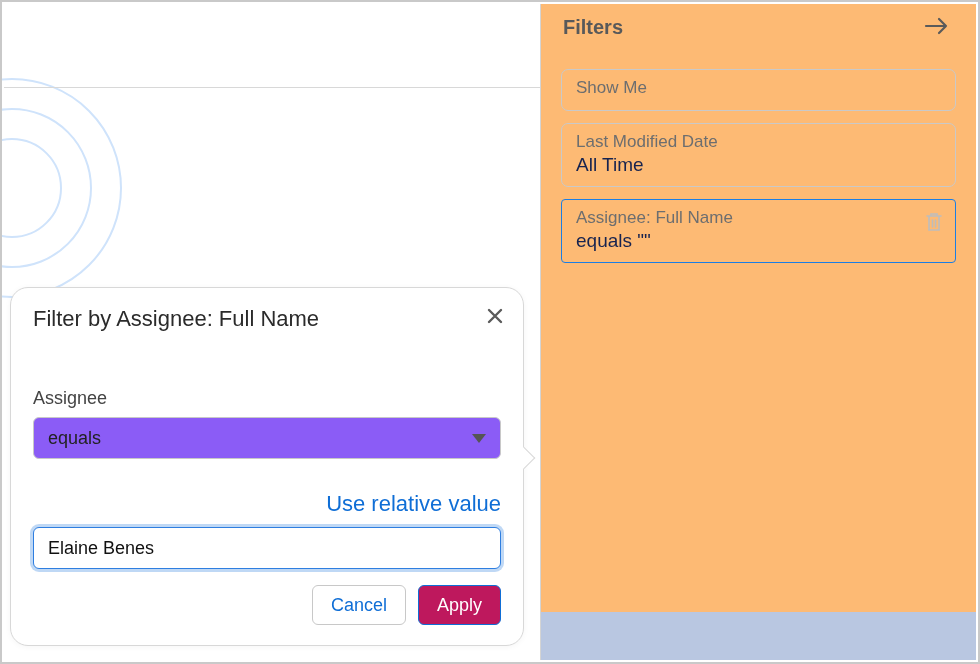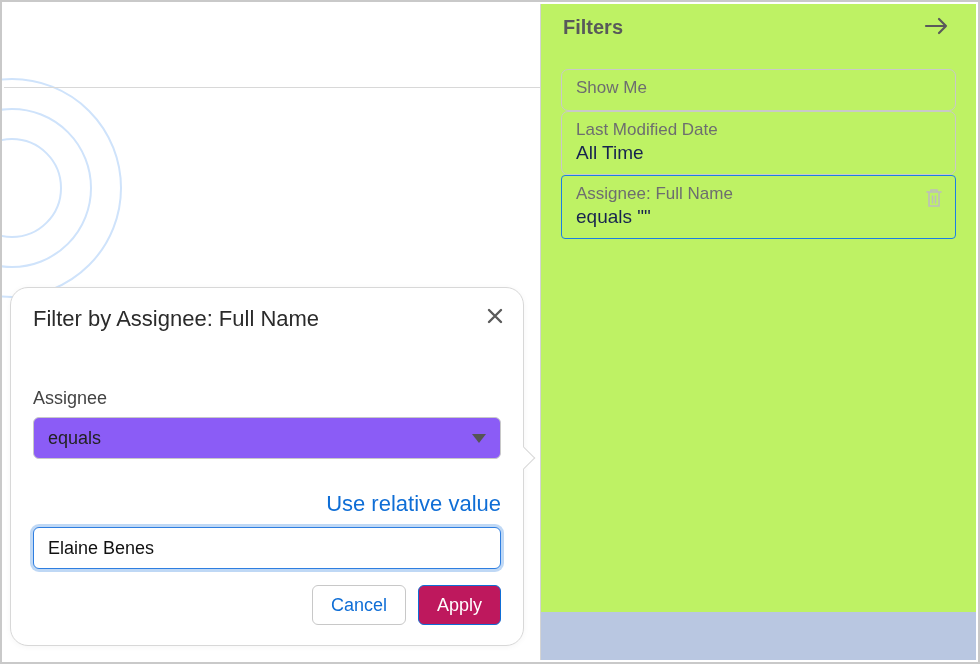--- a/index.html
+++ b/index.html
@@ -12,25 +12,25 @@
   .arc1 { width: 100px; height: 100px; left: 70px; top: 70px; }
   .arc2 { width: 160px; height: 160px; left: 40px; top: 40px; }
   .arc3 { width: 220px; height: 220px; left: 10px; top: 10px; }
 
   .hline { position: absolute; left: 2px; top: 85px; width: 536px; height: 1px; background: #d8d8d8; }
 
   
   .vdiv { position: absolute; left: 538px; top: 2px; bottom: 2px; width: 1px; background: #d4d4d4; }
 
   
-  .panel { position: absolute; left: 539px; top: 2px; right: 2px; bottom: 2px; background: #bef264; display: flex; flex-direction: column; }
+  .panel { position: absolute; left: 539px; top: 2px; right: 2px; bottom: 2px; background: #fdba74; display: flex; flex-direction: column; }
   .panel-head { display: flex; align-items: center; justify-content: space-between; padding: 8px 22px 6px 22px; }
   .panel-title { font-size: 20px; font-weight: 700; color: #58595a; }
   .arrow-btn { background: none; border: none; cursor: pointer; padding: 4px; color: #5a5a5a; }
-  .panel-body { padding: 0 20px; display: flex; flex-direction: column; margin-top: 20px; }
+  .panel-body { padding: 0 20px; display: flex; flex-direction: column; gap: 12px; margin-top: 20px; }
   .filter-card { border: 1px solid #c9c9c9; border-radius: 7px; padding: 8px 14px 10px 14px; position: relative; cursor: pointer; }
   .filter-card.active { border: 1px solid #1b7ee4; border-radius: 4px; }
   .card-label { font-size: 17px; color: #6d6e6f; margin-bottom: 2px; }
   .card-value { font-size: 19px; color: #17234f; }
   .trash-btn { position: absolute; right: 10px; top: 10px; background: none; border: none; cursor: pointer; color: #bdbdbd; padding: 2px; }
   .panel-foot { position: absolute; left: 0; right: 0; bottom: 0; height: 48px; background: #b9c7e1; }
 
   
   .popover { position: absolute; left: 8px; top: 285px; width: 514px; background: #fff; border: 1px solid #d8d8d8; border-radius: 18px; box-shadow: 0 1px 6px rgba(0,0,0,0.04); padding: 18px 22px 20px 22px; z-index: 5; }
   .pop-title { font-size: 22px; color: #2b2b2b; }

